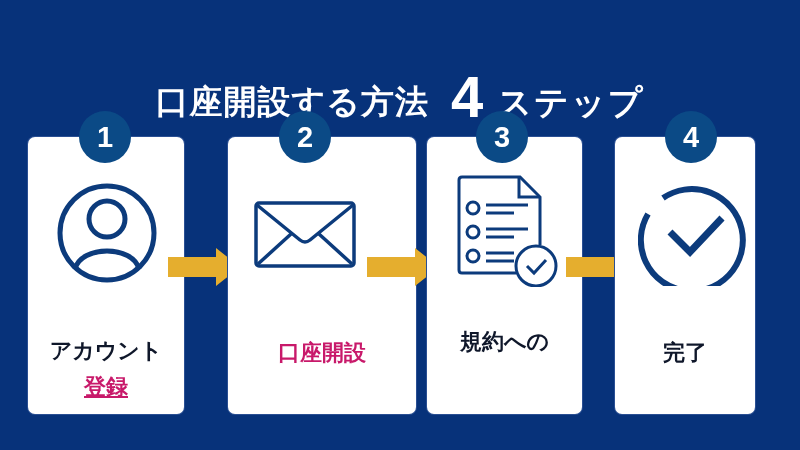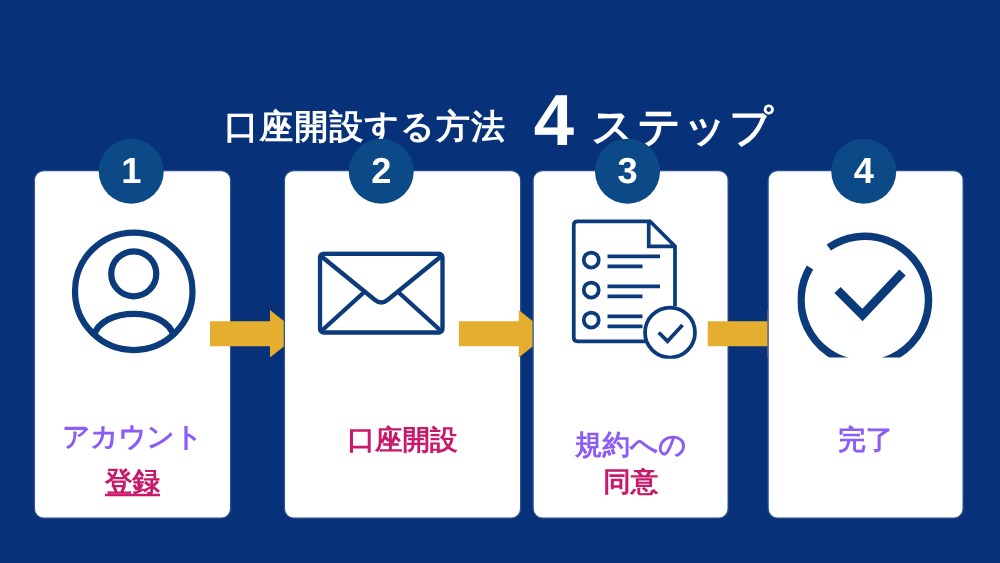--- a/index.html
+++ b/index.html
@@ -7,41 +7,41 @@
       width:800px; height:450px; overflow:hidden;
       background:#07327A;
       font-family:"DejaVu Sans", "Liberation Sans", sans-serif;
       position:relative;
     }
     .title {
       position:absolute; left:0; top:38px; width:800px;
       display:flex; align-items:flex-end; justify-content:center;
       color:#ffffff; font-weight:bold;
     }
-    .title .main { font-size:27px; letter-spacing:1px; margin-right:22px; line-height:36px; padding-bottom:6px;margin-top:46px; }
+    .title .main { font-size:33px; letter-spacing:1px; margin-right:22px; line-height:36px; padding-bottom:6px;margin-top:46px; }
     .title .num { font-size:58px; line-height:58px; margin-right:14px; font-family:"Liberation Sans", sans-serif; }
     .title .suffix { font-size:34px; letter-spacing:2px; line-height:36px; padding-bottom:6px; }
 
     .card {
       position:absolute; top:137px; height:277px;
       background:#ffffff; border-radius:7px;
       box-shadow:0 0 0 1px #2a4f93;
     }
     .badge {
       position:absolute; width:52px; height:52px; border-radius:50%;
       background:#0B4A86; color:#ffffff; top:111px;
       display:flex; align-items:center; justify-content:center;
       font-size:29px; font-weight:bold; font-family:"Liberation Sans", sans-serif;
     }
     .icon { position:absolute; }
     .label {
       position:absolute; left:0; width:100%; text-align:center;
       font-size:22px; font-weight:bold; line-height:30px;
     }
-    .navy { color:#8b5cf6; }
+    .navy { color:#0f172a; }
     .pink { color:#C8196A; }
     .arrow { position:absolute; top:248px; }
   </style>
 </head>
 <body>
 
 <div class="title">
   <span class="main">口座開設する方法</span>
   <span class="num">4</span>
   <span class="suffix">ステップ</span>
@@ -80,29 +80,28 @@
   <svg class="icon" style="left:29px; top:38px;" width="104" height="112" viewBox="0 0 104 112">
     <path d="M60 98 L6 98 Q3 98 3 95 L3 5 Q3 2 6 2 L64 2 L84 22 L84 70" fill="none" stroke="#0C3B7C" stroke-width="3"></path>
     <path d="M63 2 L63 22 L84 22" fill="none" stroke="#0C3B7C" stroke-width="3"></path>
     <circle cx="17" cy="33" r="6" fill="none" stroke="#0C3B7C" stroke-width="3"></circle>
     <circle cx="17" cy="57" r="6" fill="none" stroke="#0C3B7C" stroke-width="3"></circle>
     <circle cx="17" cy="81" r="6" fill="none" stroke="#0C3B7C" stroke-width="3"></circle>
     <path d="M30 30 L72 30 M30 38 L58 38 M30 54 L72 54 M30 62 L58 62 M30 78 L58 78 M30 86 L58 86" stroke="#0C3B7C" stroke-width="3"></path>
     <circle cx="80" cy="91" r="20" fill="#ffffff" stroke="#0C3B7C" stroke-width="3"></circle>
     <path d="M71 91 L78 98 L90 85" fill="none" stroke="#0C3B7C" stroke-width="3"></path>
   </svg>
-  <div class="label navy" style="top:205px;">規約への</div>
-  <div class="label pink" style="top:235px;">同意</div>
+  <div class="label navy" style="top:190px;">規約への</div>
 </div>
 <div class="badge" style="left:476px;">3</div>
 
 <svg class="arrow" style="left:566px;" width="72" height="38" viewBox="0 0 72 38">
   <polygon points="0,9 48,9 48,0 72,19 48,38 48,29 0,29" fill="#E5AE2E"></polygon>
 </svg>
 
-<div class="card" style="left:615px; width:155px;">
+<div class="card" style="left:615px; width:140px;">
   <svg class="icon" style="left:23px; top:37px;" width="112" height="112" viewBox="0 0 112 112">
     <path d="M25 24 A 51 51 0 1 1 10 40" fill="none" stroke="#0C3B7C" stroke-width="6"></path>
     <path d="M32 58 L52 78 L84 44" fill="none" stroke="#0C3B7C" stroke-width="7"></path>
   </svg>
   <div class="label navy" style="top:201px;">完了</div>
 </div>
 <div class="badge" style="left:665px;">4</div>
 
 </body></html>

